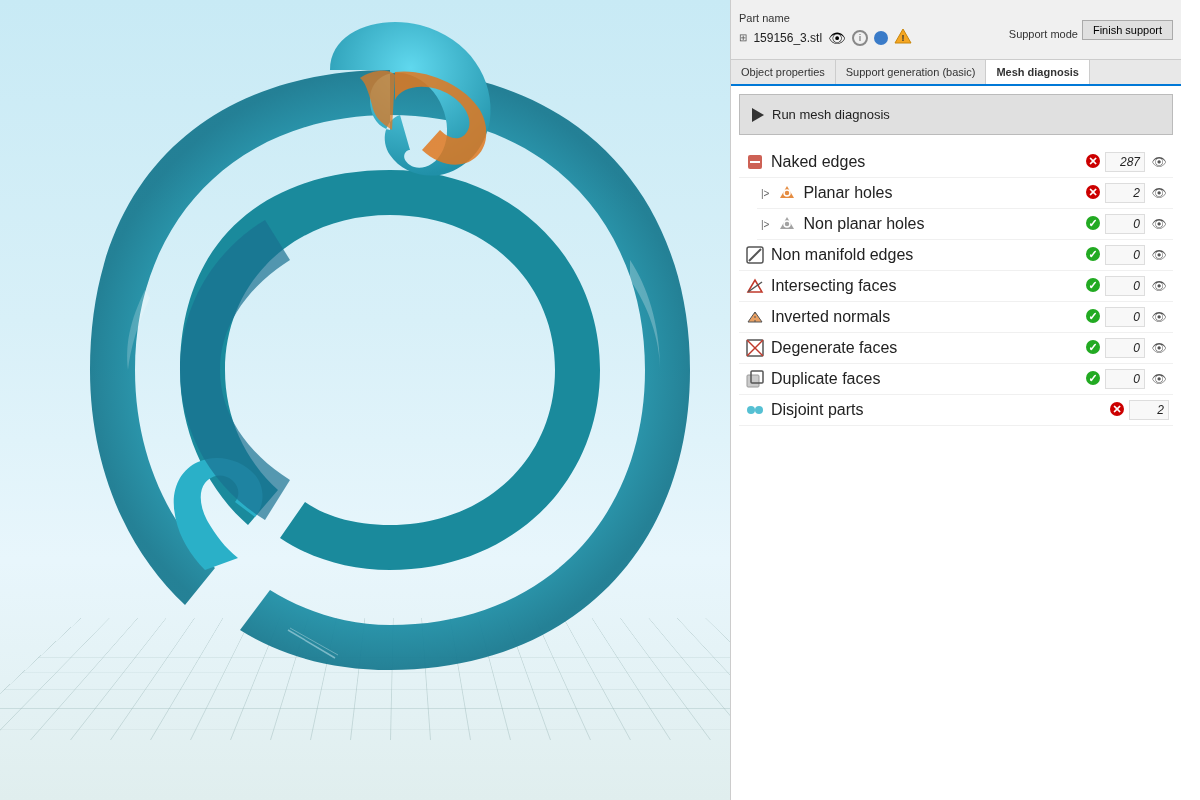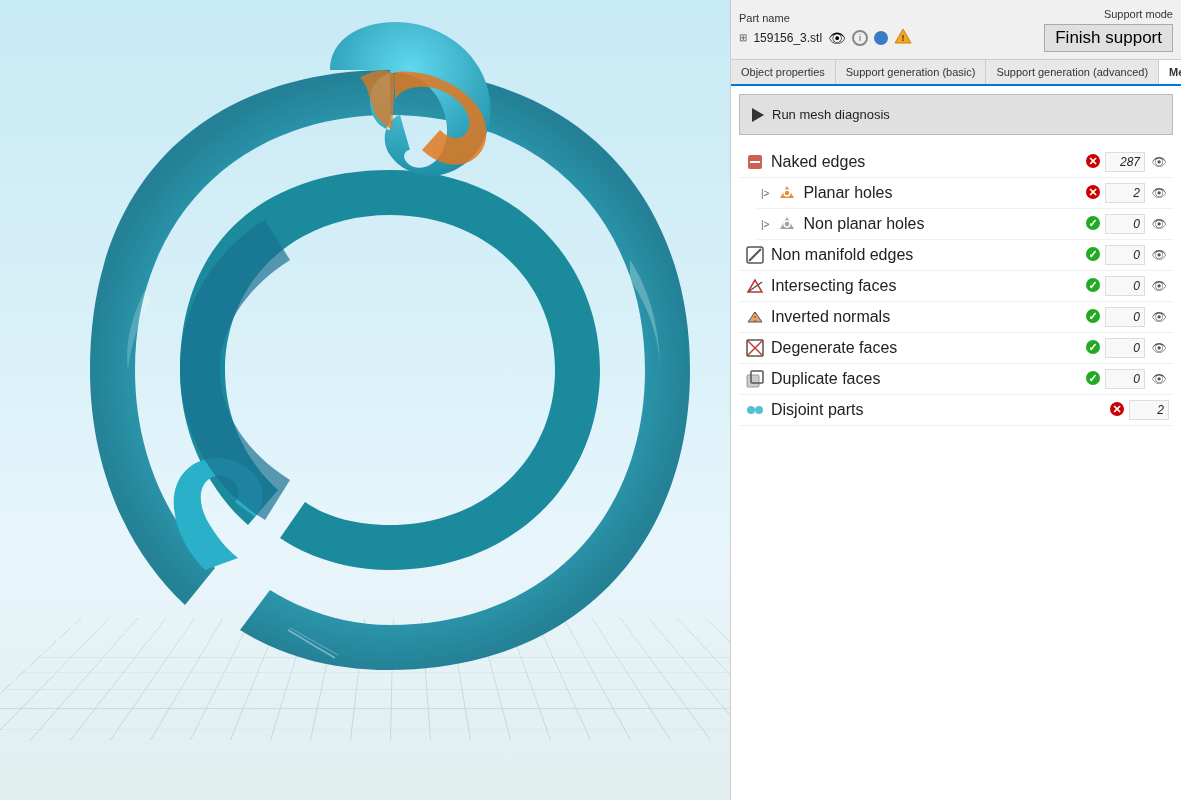--- a/index.html
+++ b/index.html
@@ -98,35 +98,35 @@
     }
 
     .icon-dot {
       width: 14px; height: 14px;
       background: #3a7bc8;
       border-radius: 50%;
     }
 
     #support-mode {
       display: flex;
-      flex-direction: column;
+      flex-direction: row;
       align-items: flex-end;
       gap: 4px;
     }
 
     .support-mode-label {
       font-size: 11px;
       color: #333;
     }
 
     .support-mode-btn {
       background: #e0e0e0;
       border: 1px solid #aaa;
       padding: 3px 10px;
-      font-size: 17px;
+      font-size: 11px;
       cursor: pointer;
       white-space: nowrap;
     }
 
     
     #tabs {
       display: flex;
       background: #e8e8e8;
       border-bottom: 2px solid #0078d7;
       overflow: hidden;
@@ -413,21 +413,20 @@
 
     <div id="support-mode">
       <span class="support-mode-label">Support mode</span>
       <button class="support-mode-btn">Finish support</button>
     </div>
   </div>
 
   <div id="tabs">
     <div class="tab">Object properties</div>
     <div class="tab">Support generation (basic)</div>
-    <div class="tab">Support generation (advanced)</div>
     <div class="tab active">Mesh diagnosis</div>
   </div>
 
   <div id="main-content">
 
 
     <button class="run-btn">
       <div class="play-icon"></div>
       <span>Run mesh diagnosis</span>
     </button>

